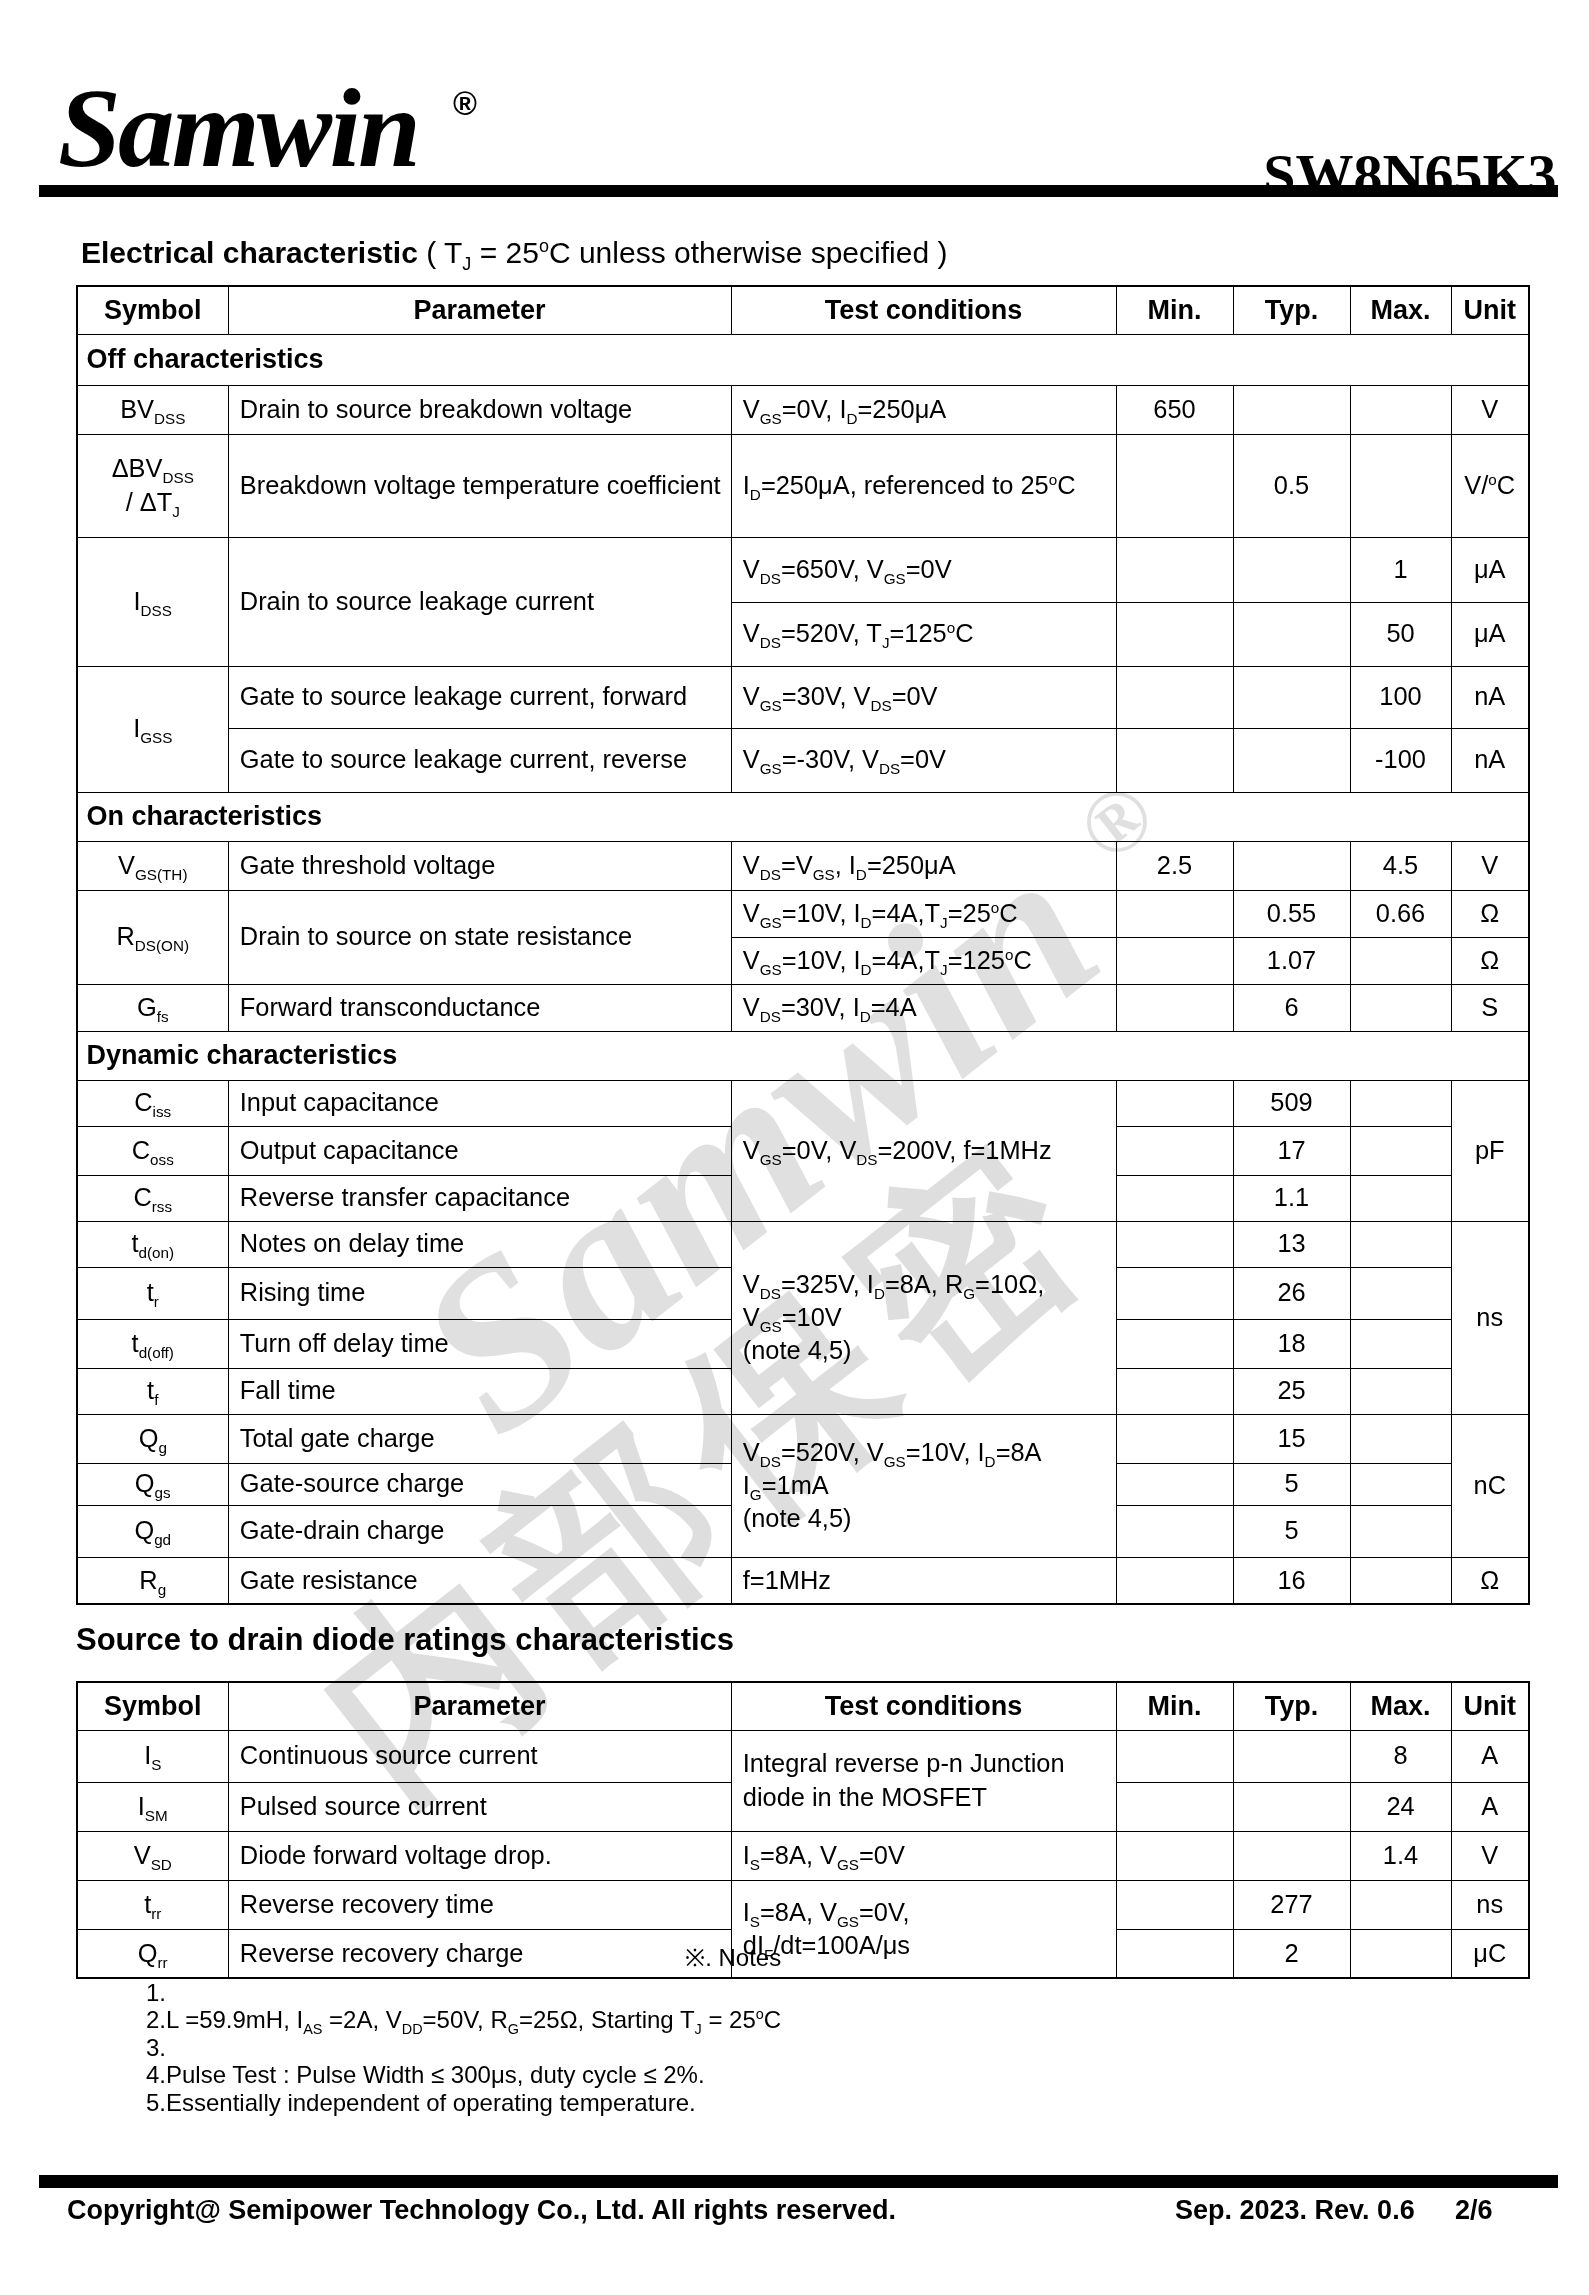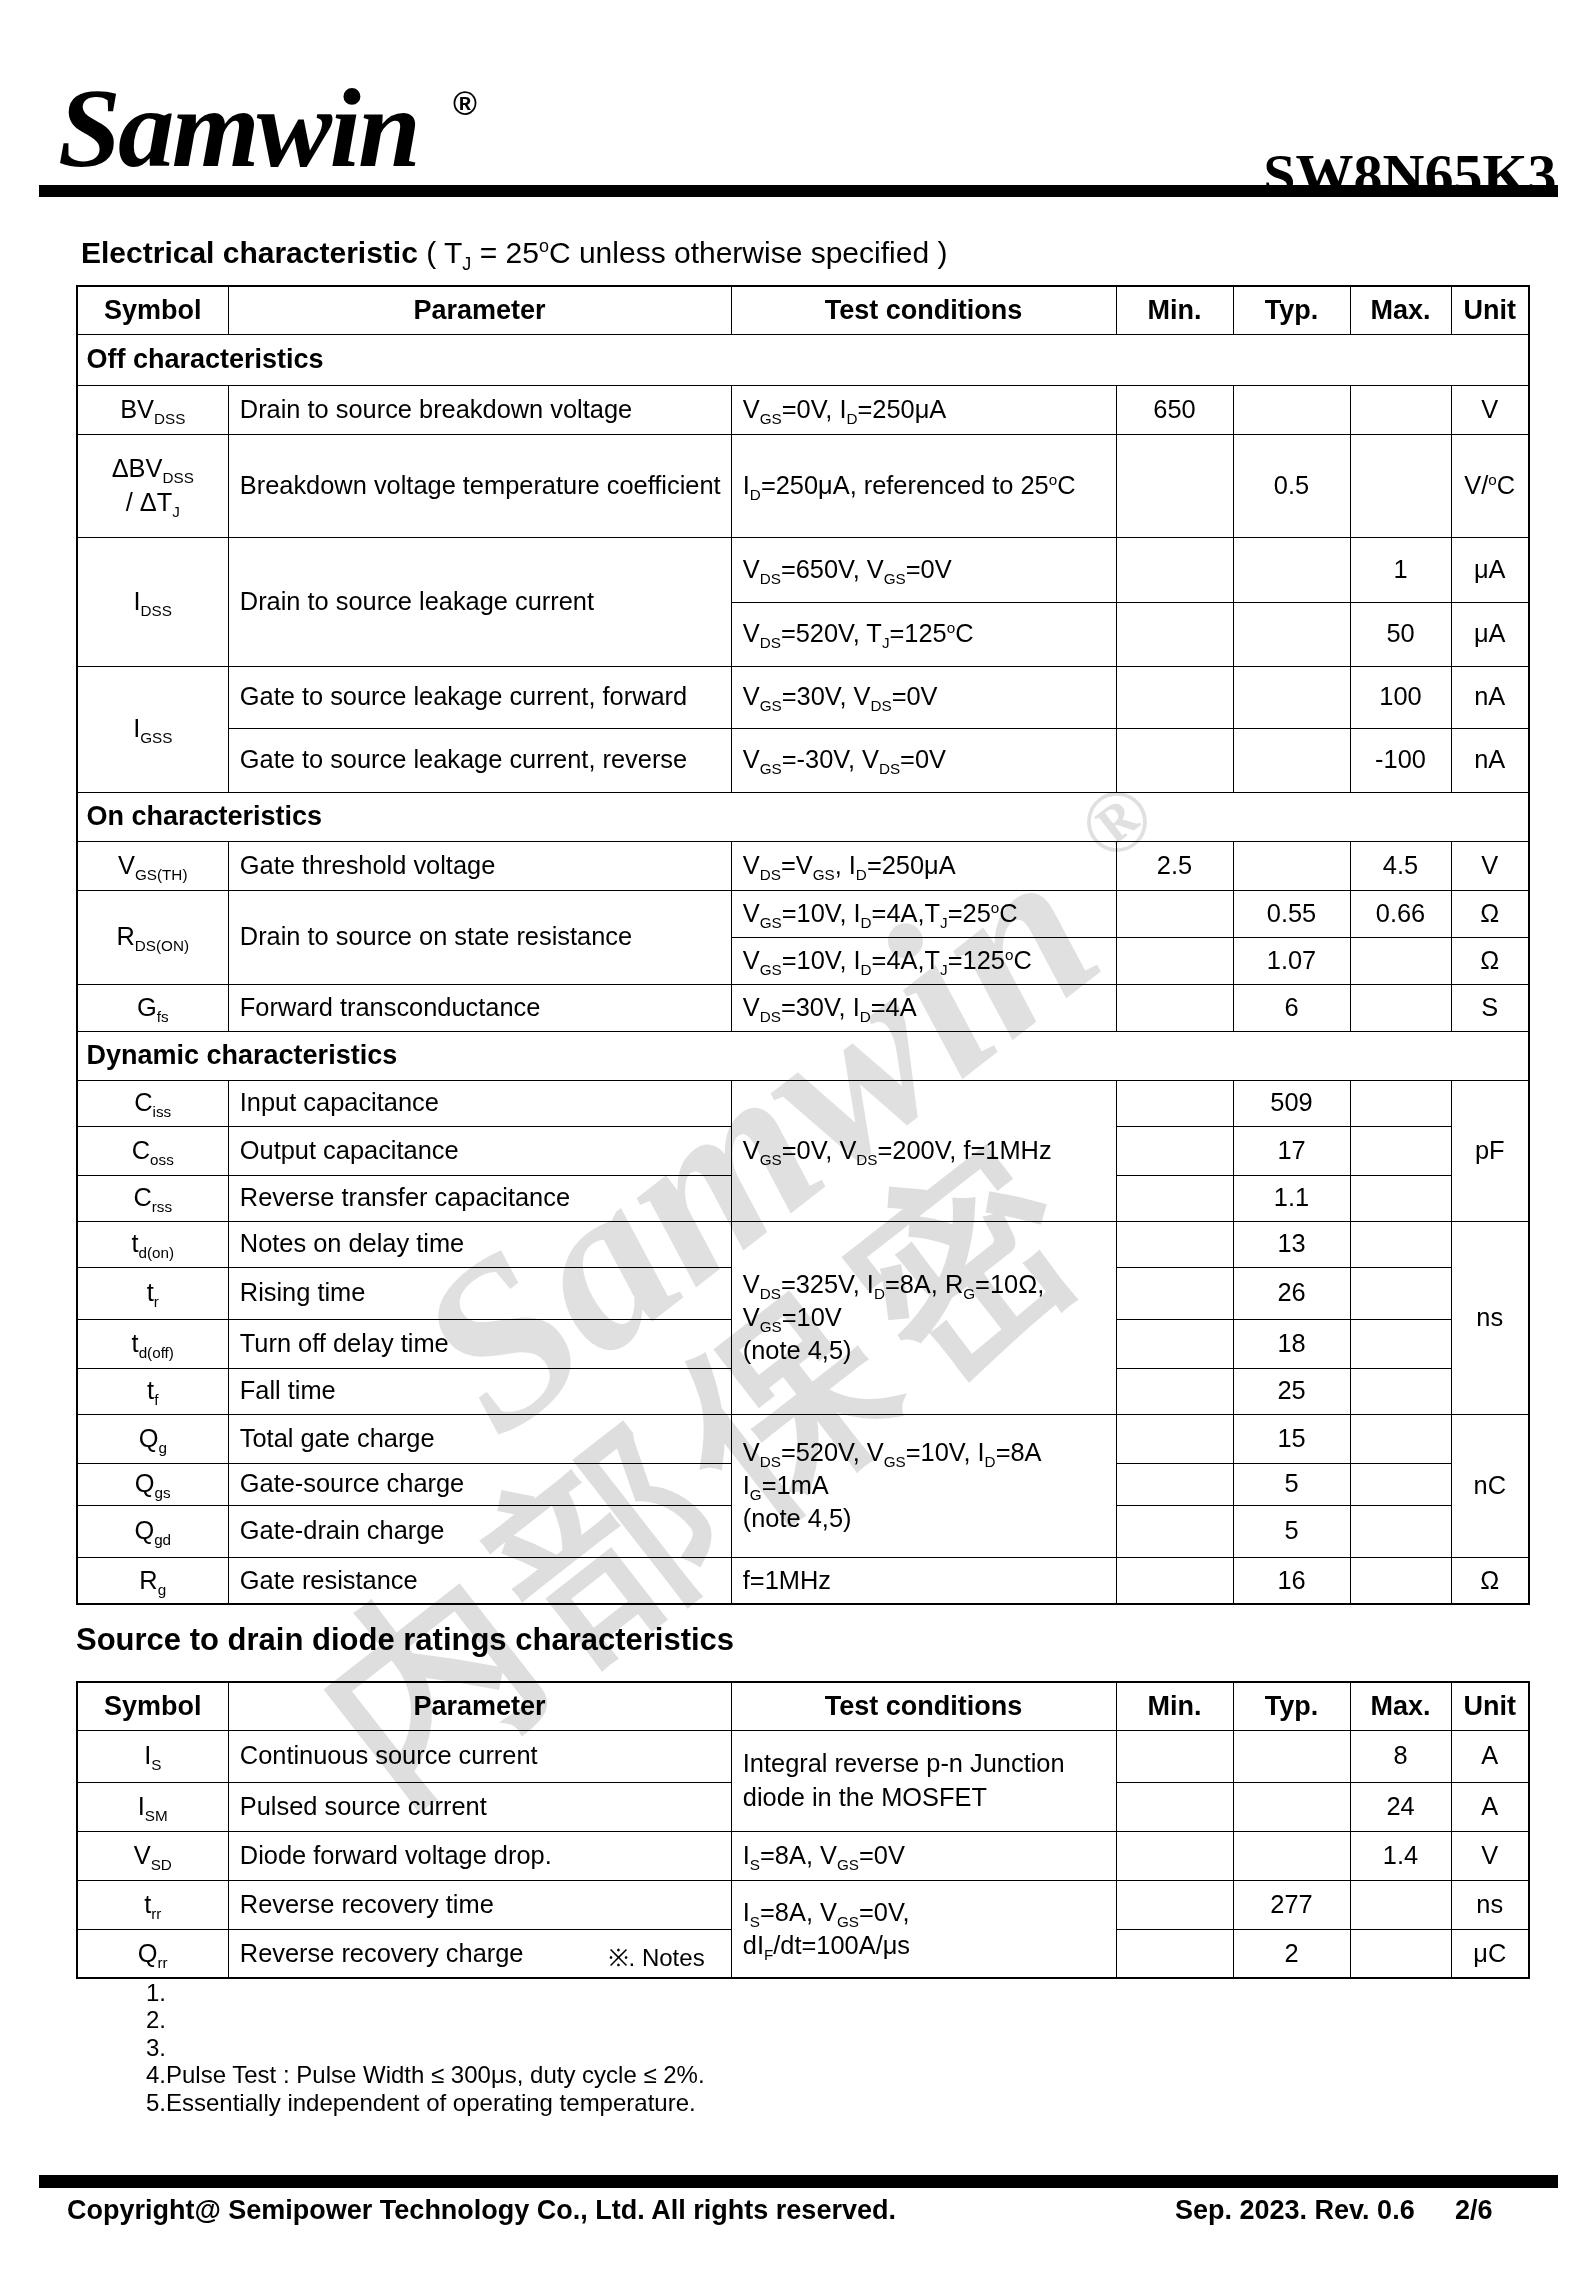--- a/index.html
+++ b/index.html
@@ -356,20 +356,21 @@
   </table>
 
   <div class="abs" id="notes">
     <div class="notes-head">※. Notes</div>
     <div id="notes-list">
         <div class="note-item">
           <span class="note-num">1.</span>
         </div>
         <div class="note-item">
           <span class="note-num">2.</span>
+          <span>L =59.9mH, I<sub>AS</sub> =2A, V<sub>DD</sub>=50V, R<sub>G</sub>=25Ω, Starting T<sub>J</sub> = 25<sup>o</sup>C</span>
         </div>
         <div class="note-item">
           <span class="note-num">3.</span>
         </div>
         <div class="note-item">
           <span class="note-num">4.</span>
           <span>Pulse Test : Pulse Width ≤ 300μs, duty cycle ≤ 2%.</span>
         </div>
         <div class="note-item">
           <span class="note-num">5.</span>

